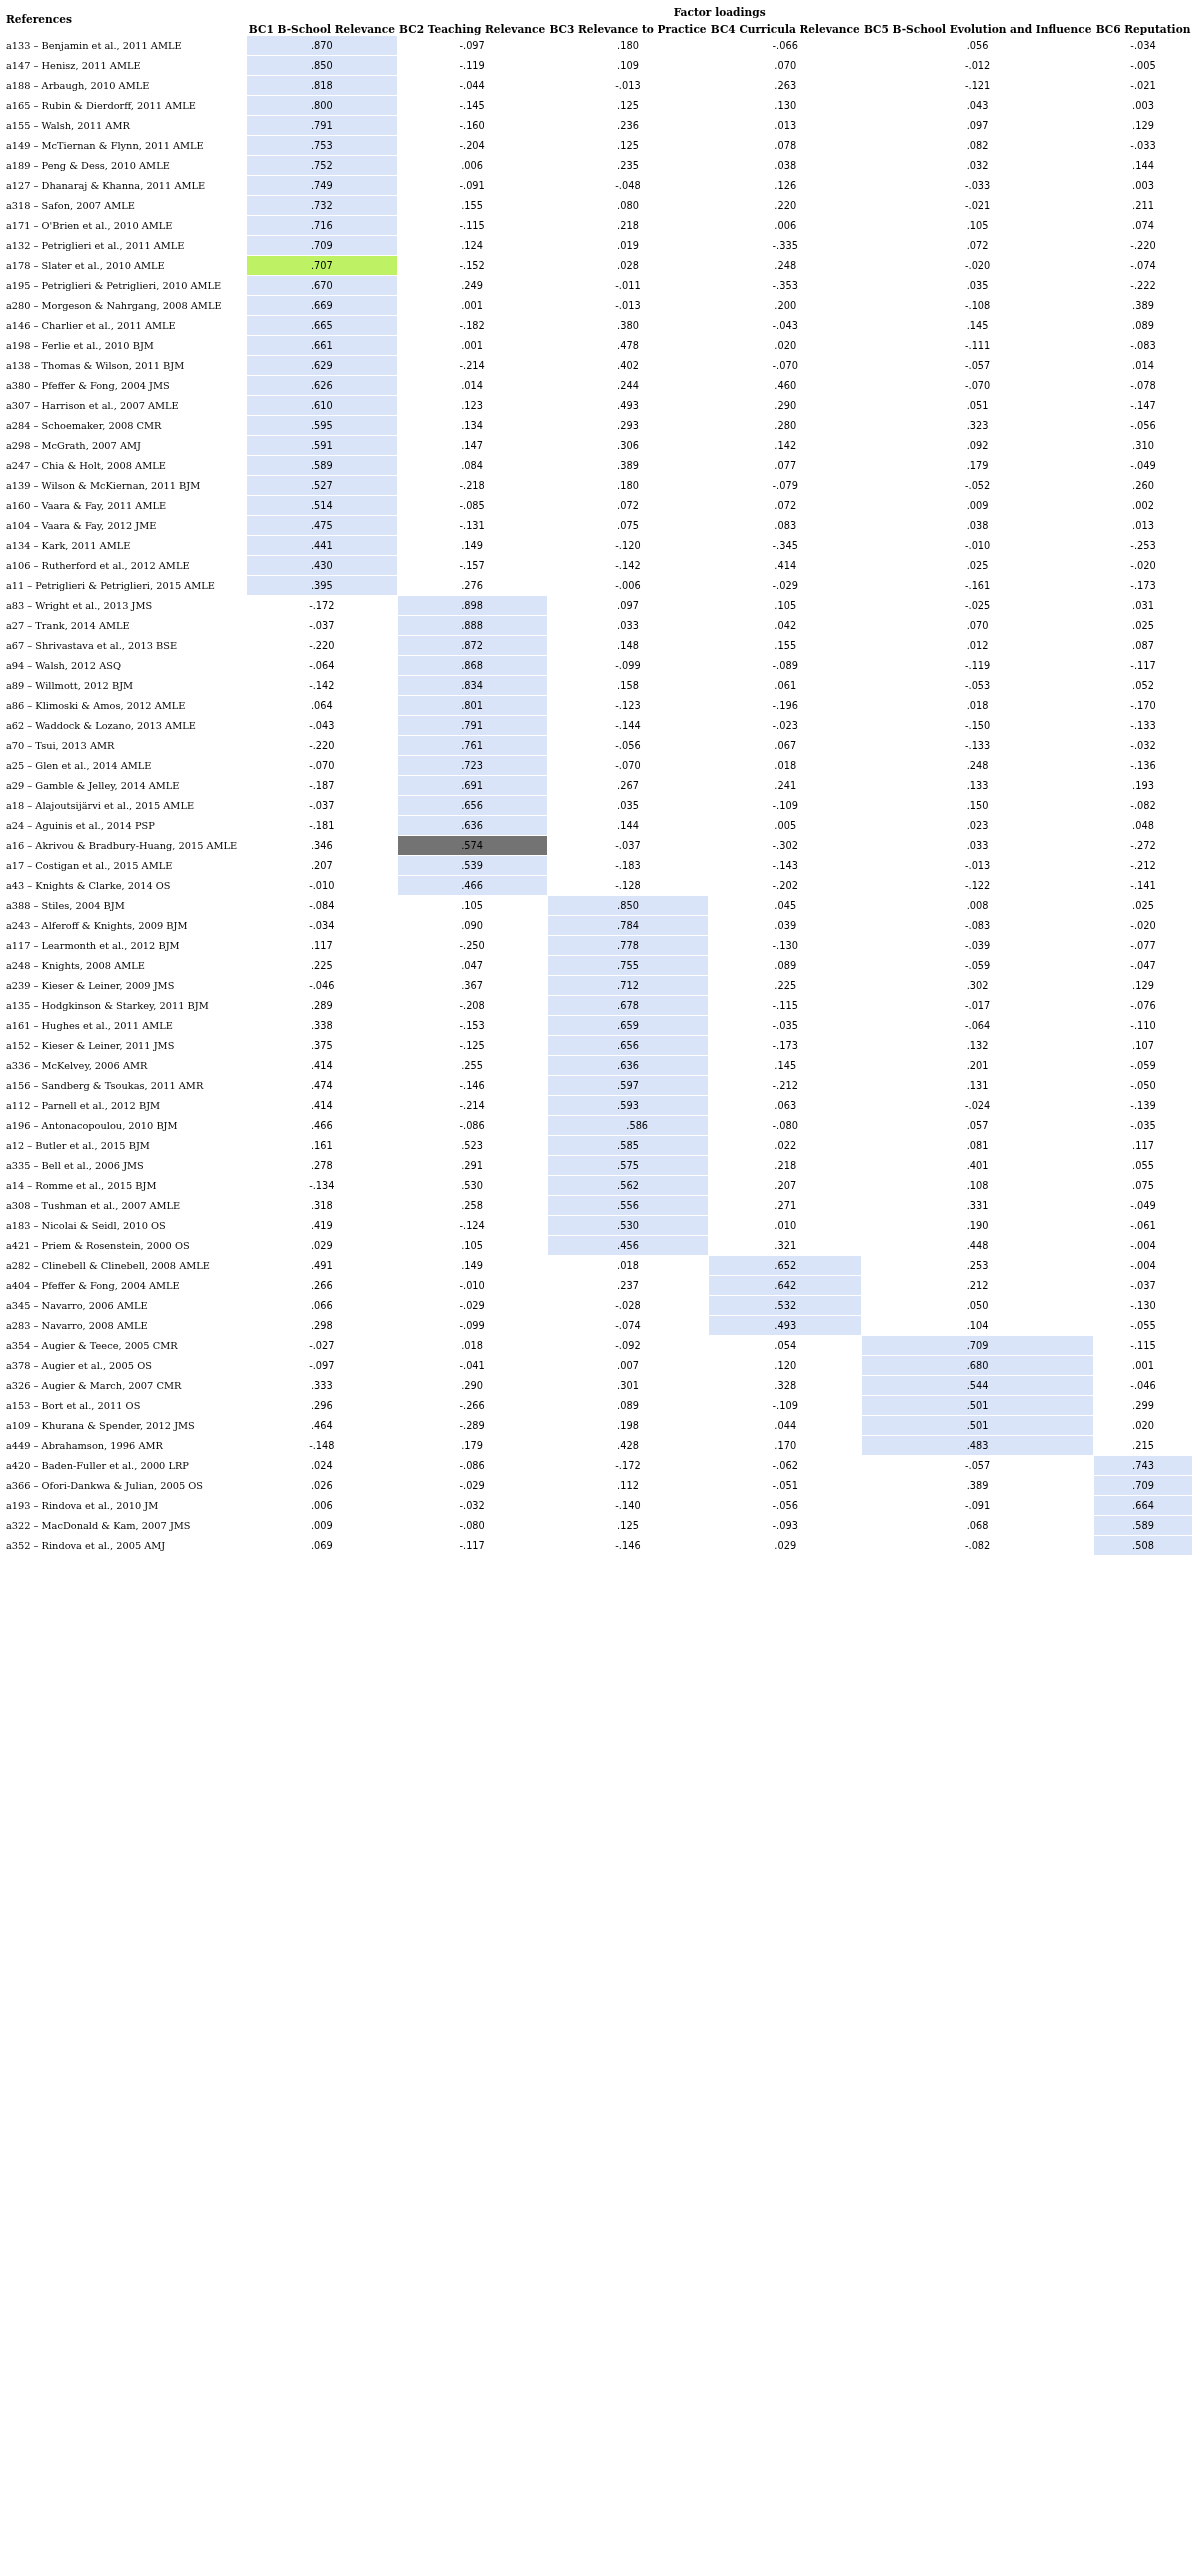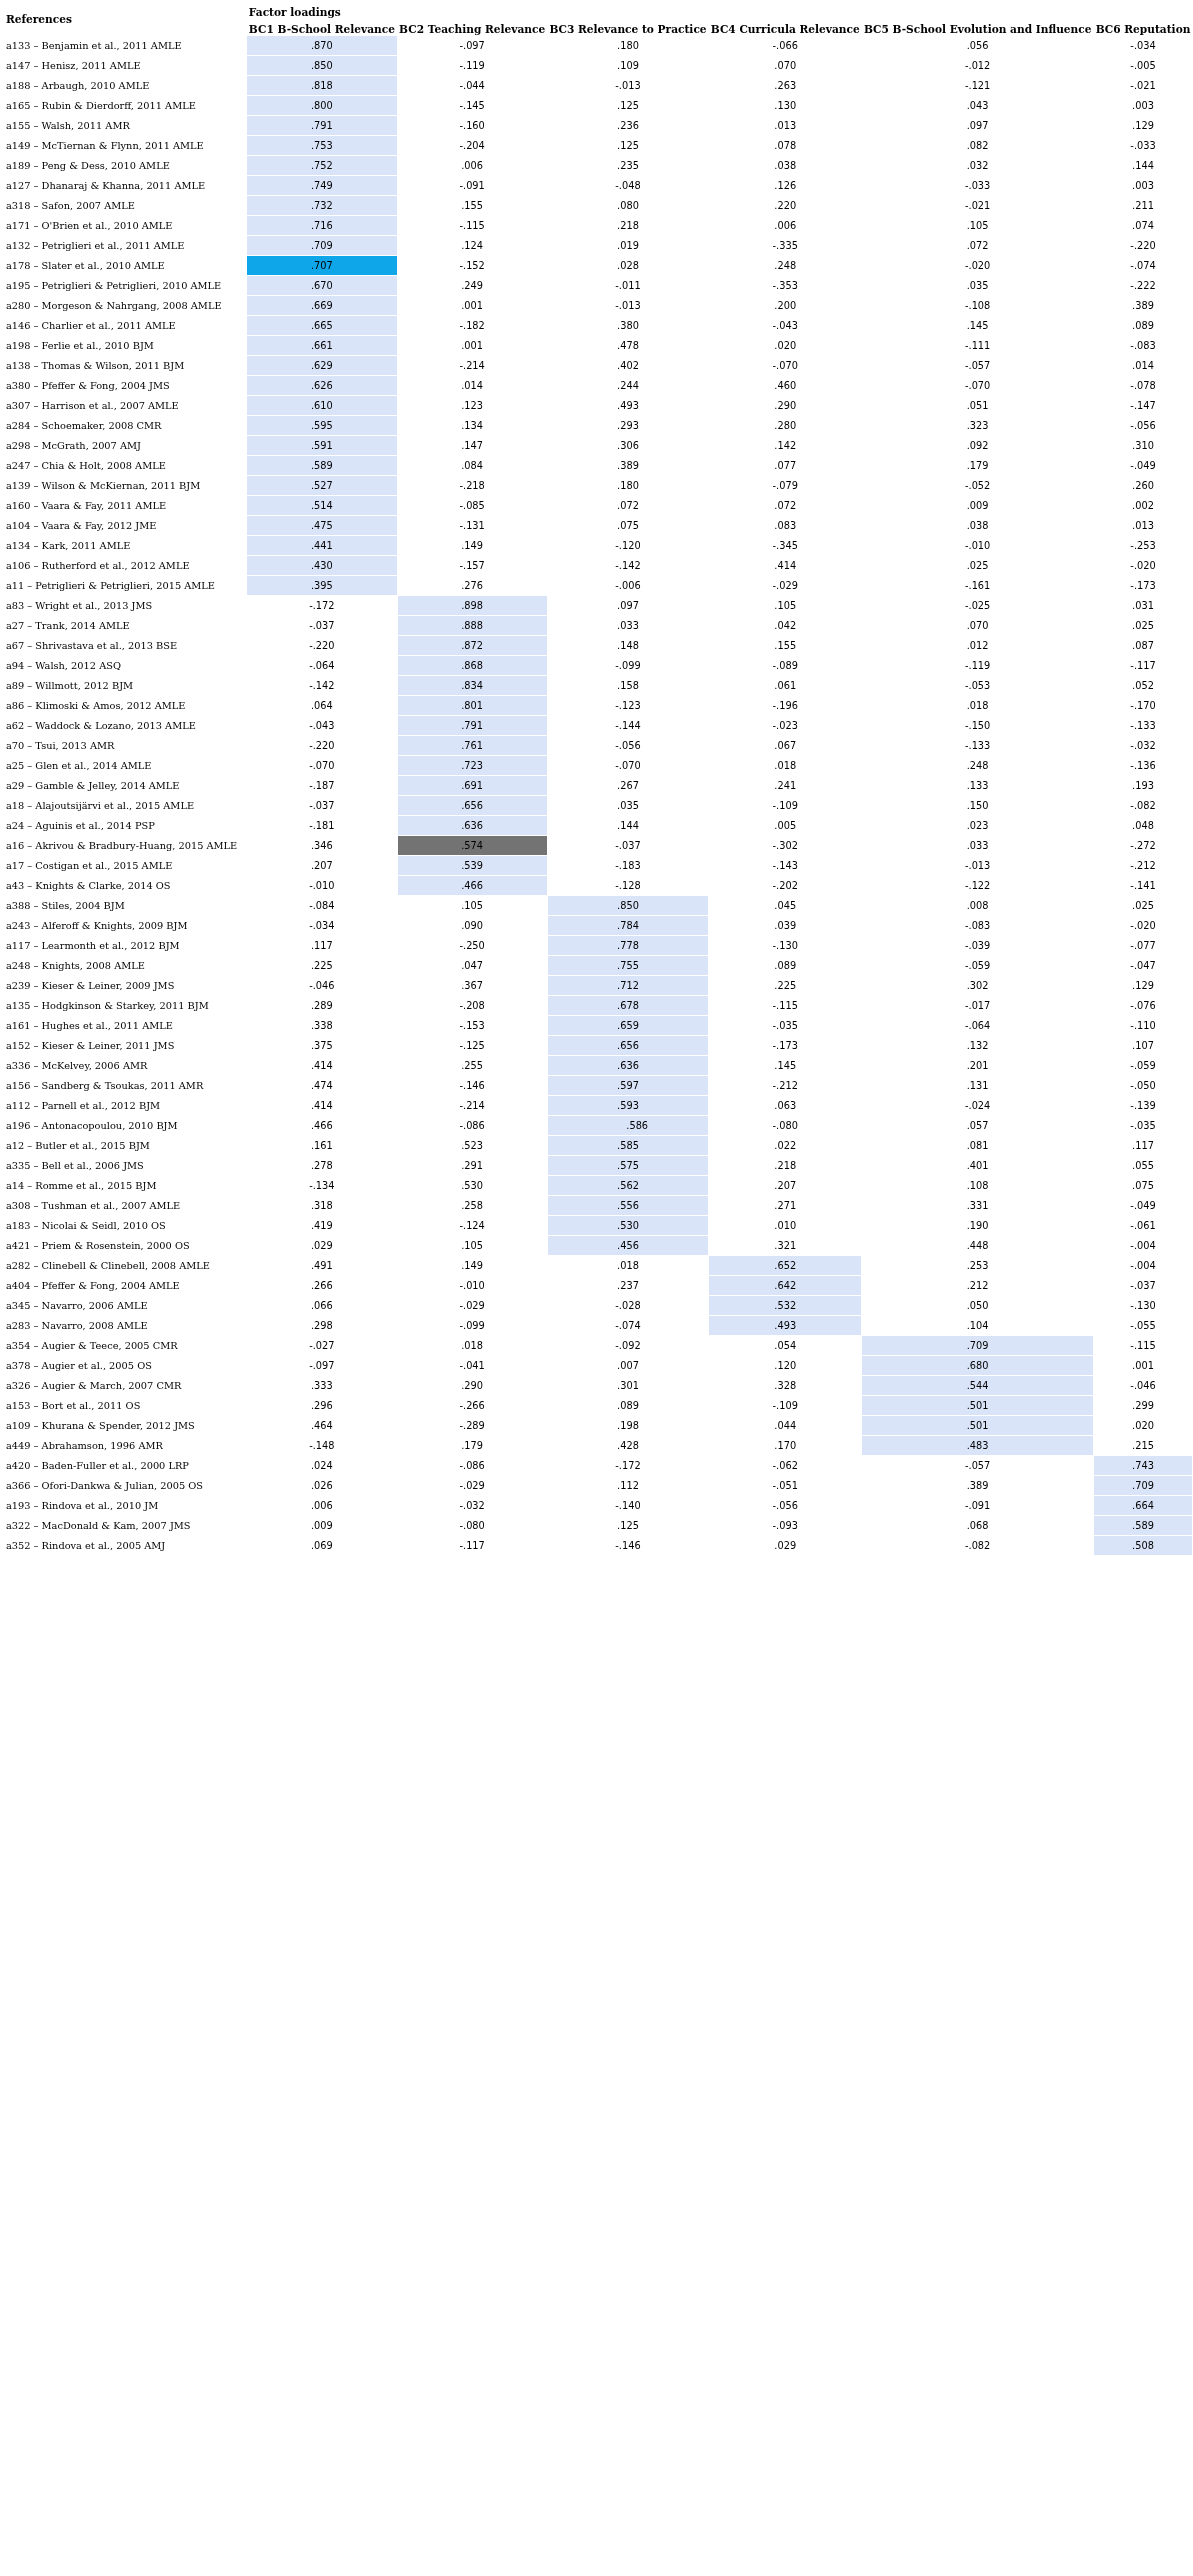--- a/index.html
+++ b/index.html
@@ -1,20 +1,20 @@
 <!DOCTYPE html>
 <html style="font-size:13px"><head>
 <meta charset="utf-8">
 <style>
   html, body { margin: 0; padding: 0; background: #ffffff; }
   body { width: 1193px; height: 2576px; position: relative; font-family: "DejaVu Serif", serif; color: #000; }
   table { border-collapse: separate; border-spacing: 1.6px 1.6px; position: absolute; left: 3.3px; top: 3.3px; table-layout: fixed; }
   th { font-weight: bold; font-size: 10.6px; white-space: nowrap; padding: 0 1.6px; }
   .refhdr { text-align: left; vertical-align: middle; font-size: 10.6px; }
-  .grouphdr { text-align: left; height: 14.7px; }
+  .grouphdr { text-align: center; height: 14.7px; }
   .colhdr { text-align: center; height: 14.7px; vertical-align: bottom; }
   td { height: 19px; font-size: 9.8px; white-space: nowrap; padding: 0 1.6px; }
   td.ref { text-align: left; font-family: "DejaVu Serif", serif; }
   td.val { text-align: center; font-family: "DejaVu Sans", sans-serif; font-size: 9.8px; }
   td.hl { background: #dae4f8; }
   col.c0 { width: 262px; }
   col.c1 { width: 143px; }
   col.c2 { width: 143px; }
   col.c3 { width: 153px; }
   col.c4 { width: 147px; }
@@ -143,21 +143,21 @@
         <td class="ref">a132 – Petriglieri et al., 2011 AMLE</td>
         <td class="val hl" style="background: rgb(218, 228, 248);">.709</td>
         <td class="val">.124</td>
         <td class="val">.019</td>
         <td class="val">-.335</td>
         <td class="val">.072</td>
         <td class="val">-.220</td>
       </tr>
       <tr>
         <td class="ref">a178 – Slater et al., 2010 AMLE</td>
-        <td class="val hl" style="background: #0ea5e9; margin-left: 36px;">.707</td>
+        <td class="val hl" style="background: #bef264; margin-left: 36px;">.707</td>
         <td class="val">-.152</td>
         <td class="val">.028</td>
         <td class="val">.248</td>
         <td class="val">-.020</td>
         <td class="val">-.074</td>
       </tr>
       <tr>
         <td class="ref">a195 – Petriglieri &amp; Petriglieri, 2010 AMLE</td>
         <td class="val hl" style="background: rgb(218, 228, 248);">.670</td>
         <td class="val">.249</td>

